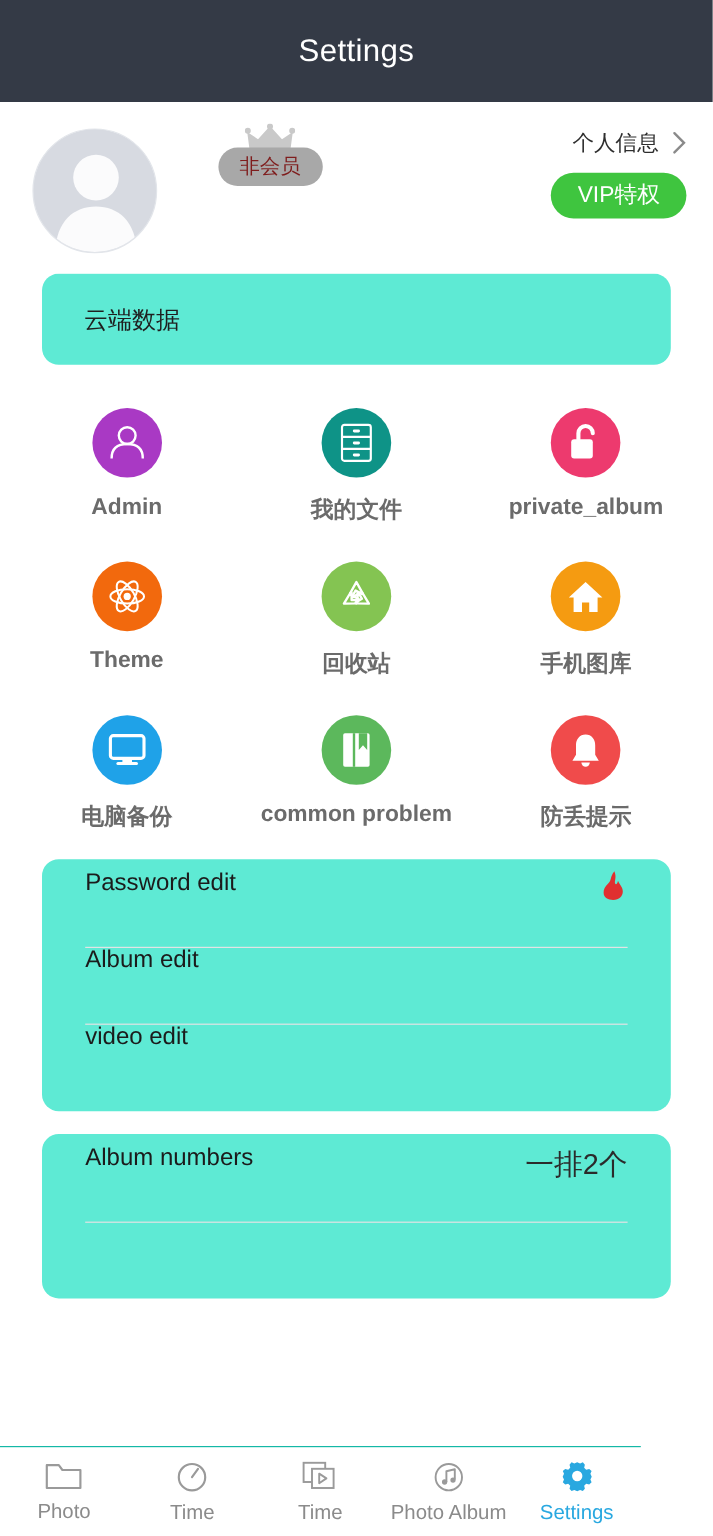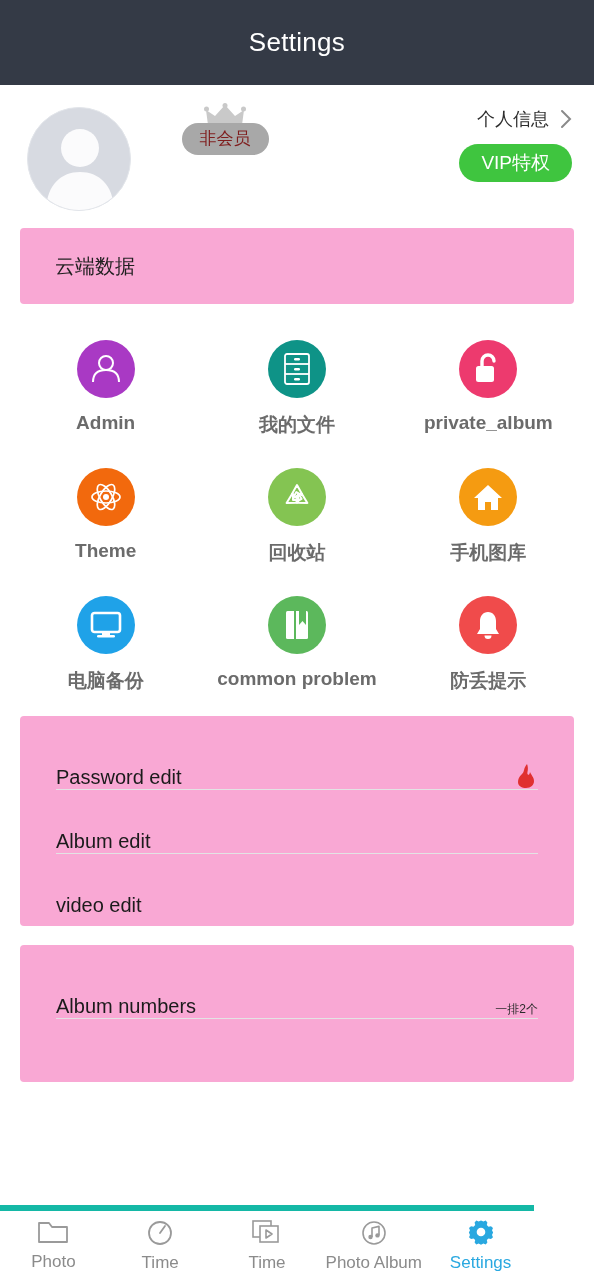--- a/index.html
+++ b/index.html
@@ -53,22 +53,22 @@
   .chev { display: block; }
   .vip-btn {
     margin-top: 13px; display: inline-block;
     background: #3fc53f; color: #ffffff;
     border-radius: 22px; padding: 9px 22px 10px 22px;
     font-size: 19px; line-height: 1; border: none; cursor: pointer;
   }
 
   
   .card {
-    background: #f9a8d4; border-radius: 4px;
-    margin: 0 20px;
+    background: #5eead4; border-radius: 14px;
+    margin: 0 35px;
   }
   .cloud-card { height: 76px; display: flex; align-items: center; padding-left: 35px; }
   .cloud-card-label { font-size: 20px; color: #1f1f1f; }
 
   
   .grid {
     display: grid; grid-template-columns: repeat(3, 1fr);
     padding: 22px 10px 6px 10px;
   }
   .grid-cell {
@@ -77,38 +77,38 @@
   }
   .circ {
     width: 58px; height: 58px; border-radius: 50%;
     display: flex; align-items: center; justify-content: center;
   }
   .grid-label { margin-top: 14px; font-size: 19px; color: #6b6b6b; font-weight: bold; }
 
   
   .list-card { padding: 0 0; overflow: hidden; }
   .row {
-    height: 64px; display: flex; align-items: flex-end;
+    height: 64px; display: flex; align-items: flex-start;
     margin: 0 36px; position: relative; cursor: pointer;
   }
   .row + .row::before {
     content: ""; position: absolute; left: 0; right: 0; top: 0;
     height: 1px; background: #e3e3e4;
   }
   .row-label { font-size: 20px; color: #1b1b1b; flex: 1; }
-  .row-value { font-size: 12px; color: #2b2b2b; }
+  .row-value { font-size: 24px; color: #2b2b2b; }
   .pad-top { padding-top: 9px; }
   .pad-bot { padding-bottom: 9px; }
 
   .section-gap { height: 19px; }
 
   
   .tabbar {
     position: absolute; left: 0; bottom: 0; width: 534px; height: 75px;
-    background: #ffffff; border-top: 6px solid #14b8a6;
+    background: #ffffff; border-top: 1px solid #14b8a6;
     display: flex; align-items: center;
   }
   .tab {
     flex: 1; display: flex; flex-direction: column;
     align-items: center; gap: 7px; cursor: pointer;
   }
   .tab-label { font-size: 17px; color: #8b8b8b; }
   .tab.active .tab-label { color: #29a8e0; }
 </style>
 </head>

